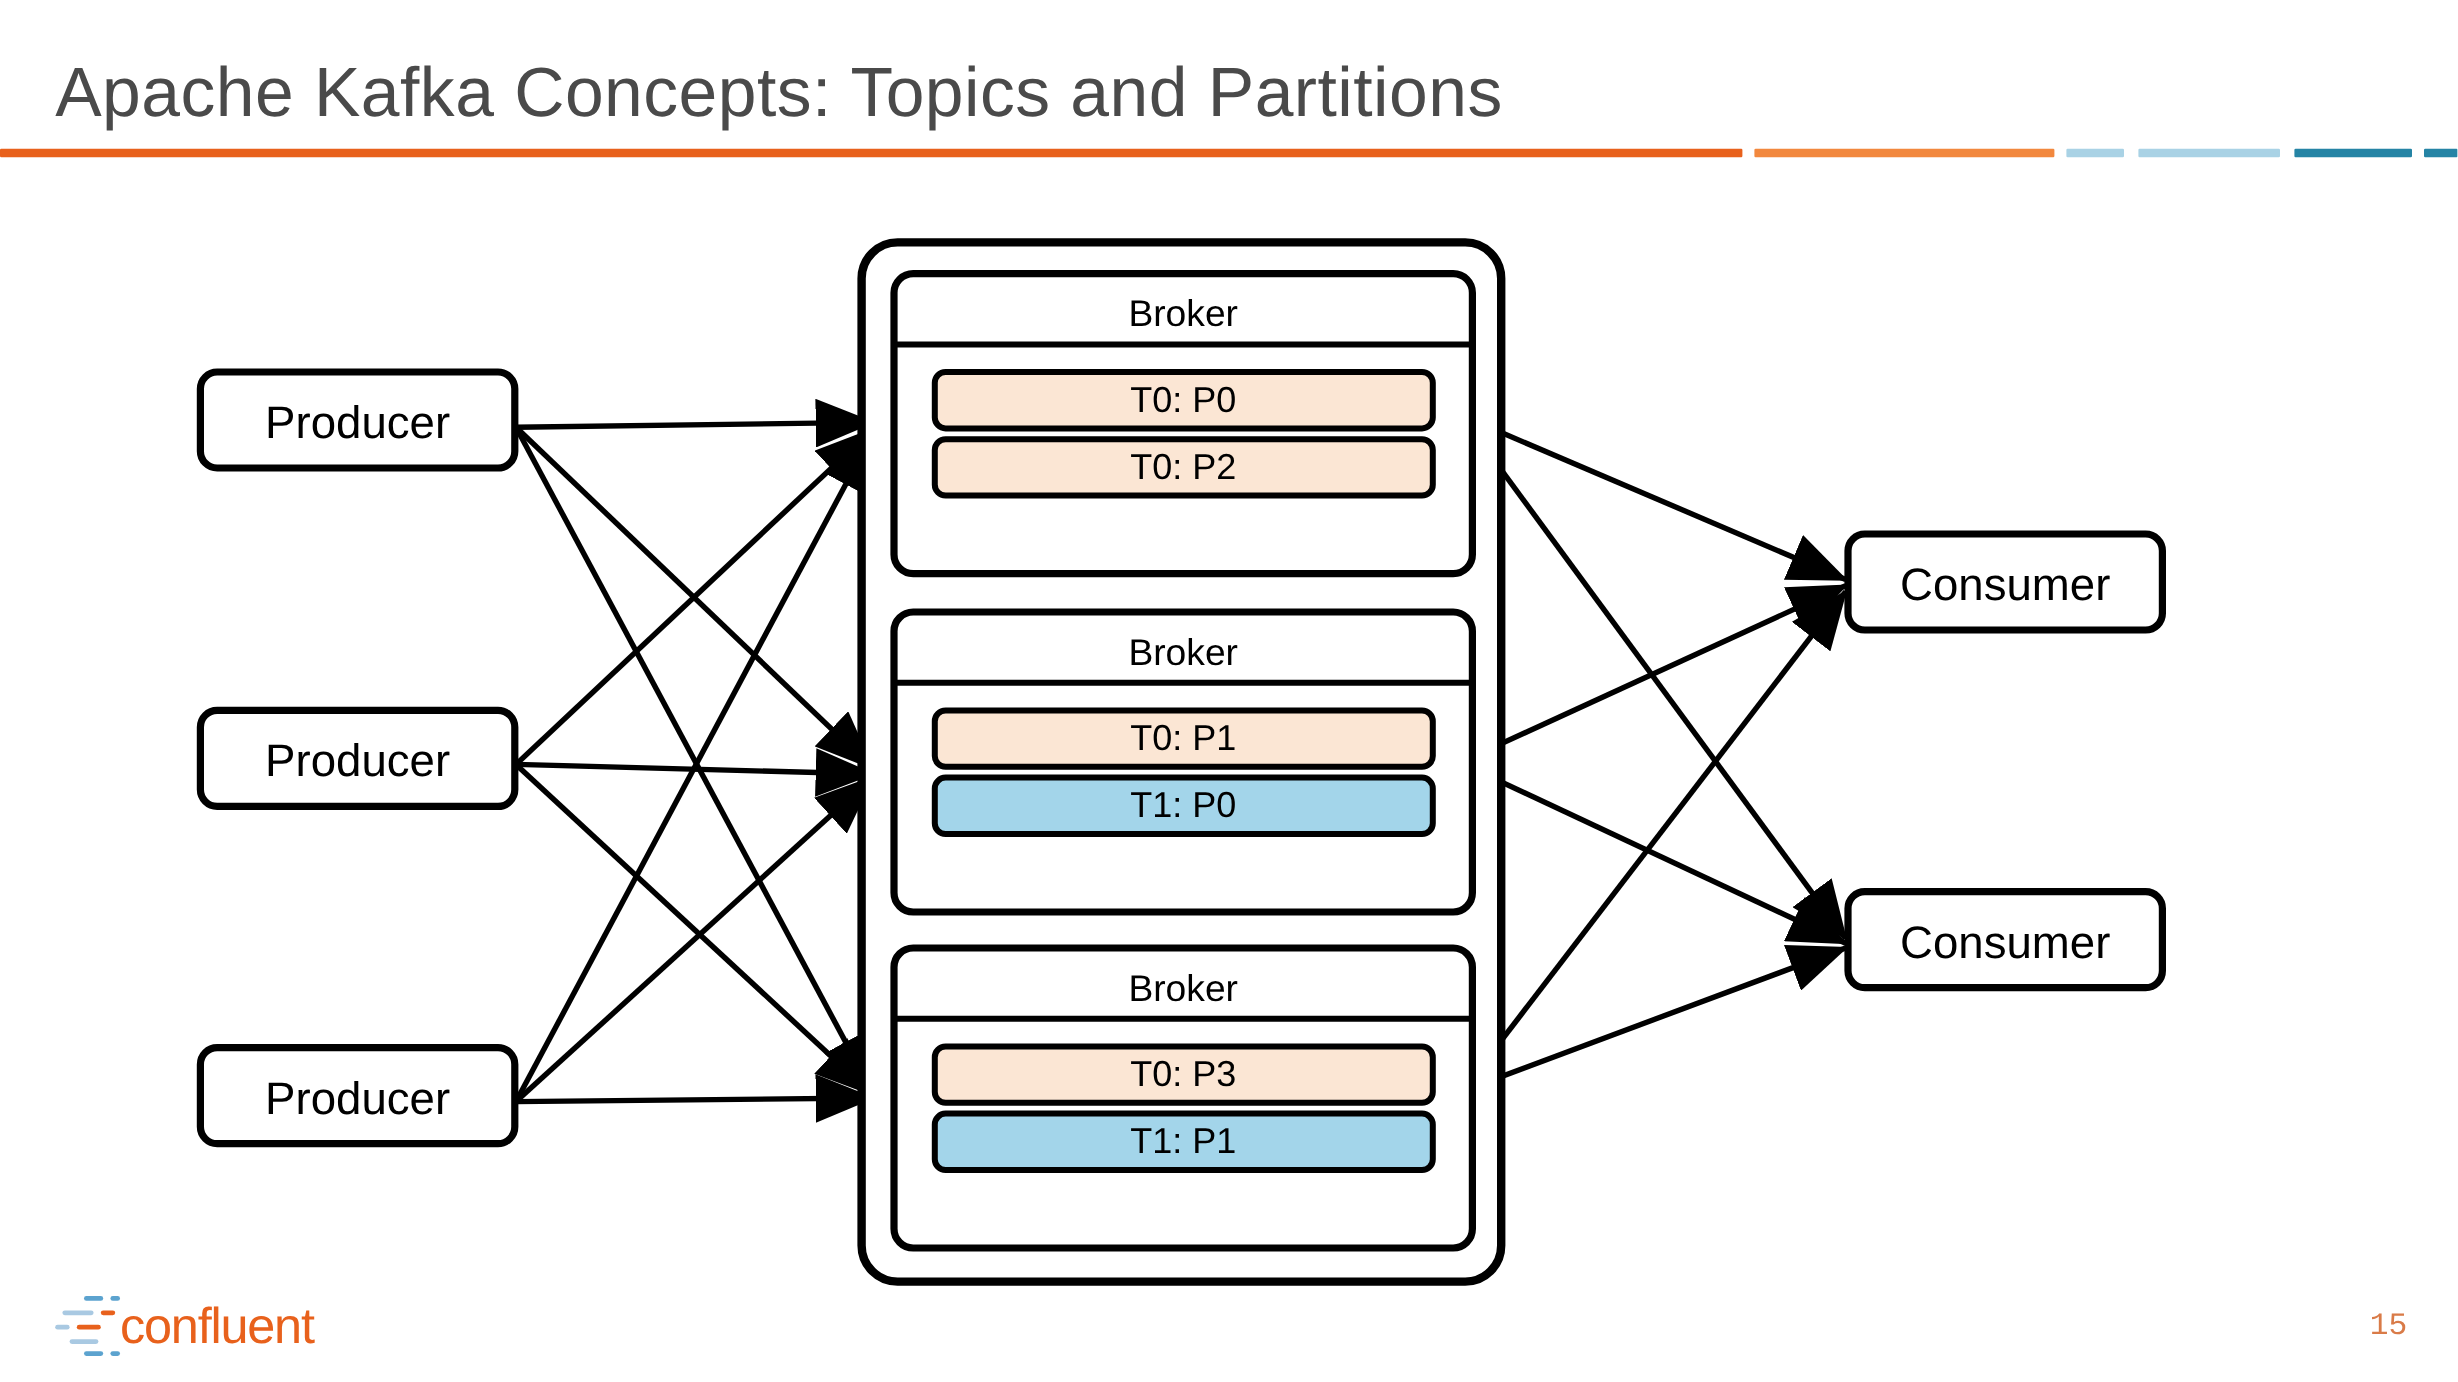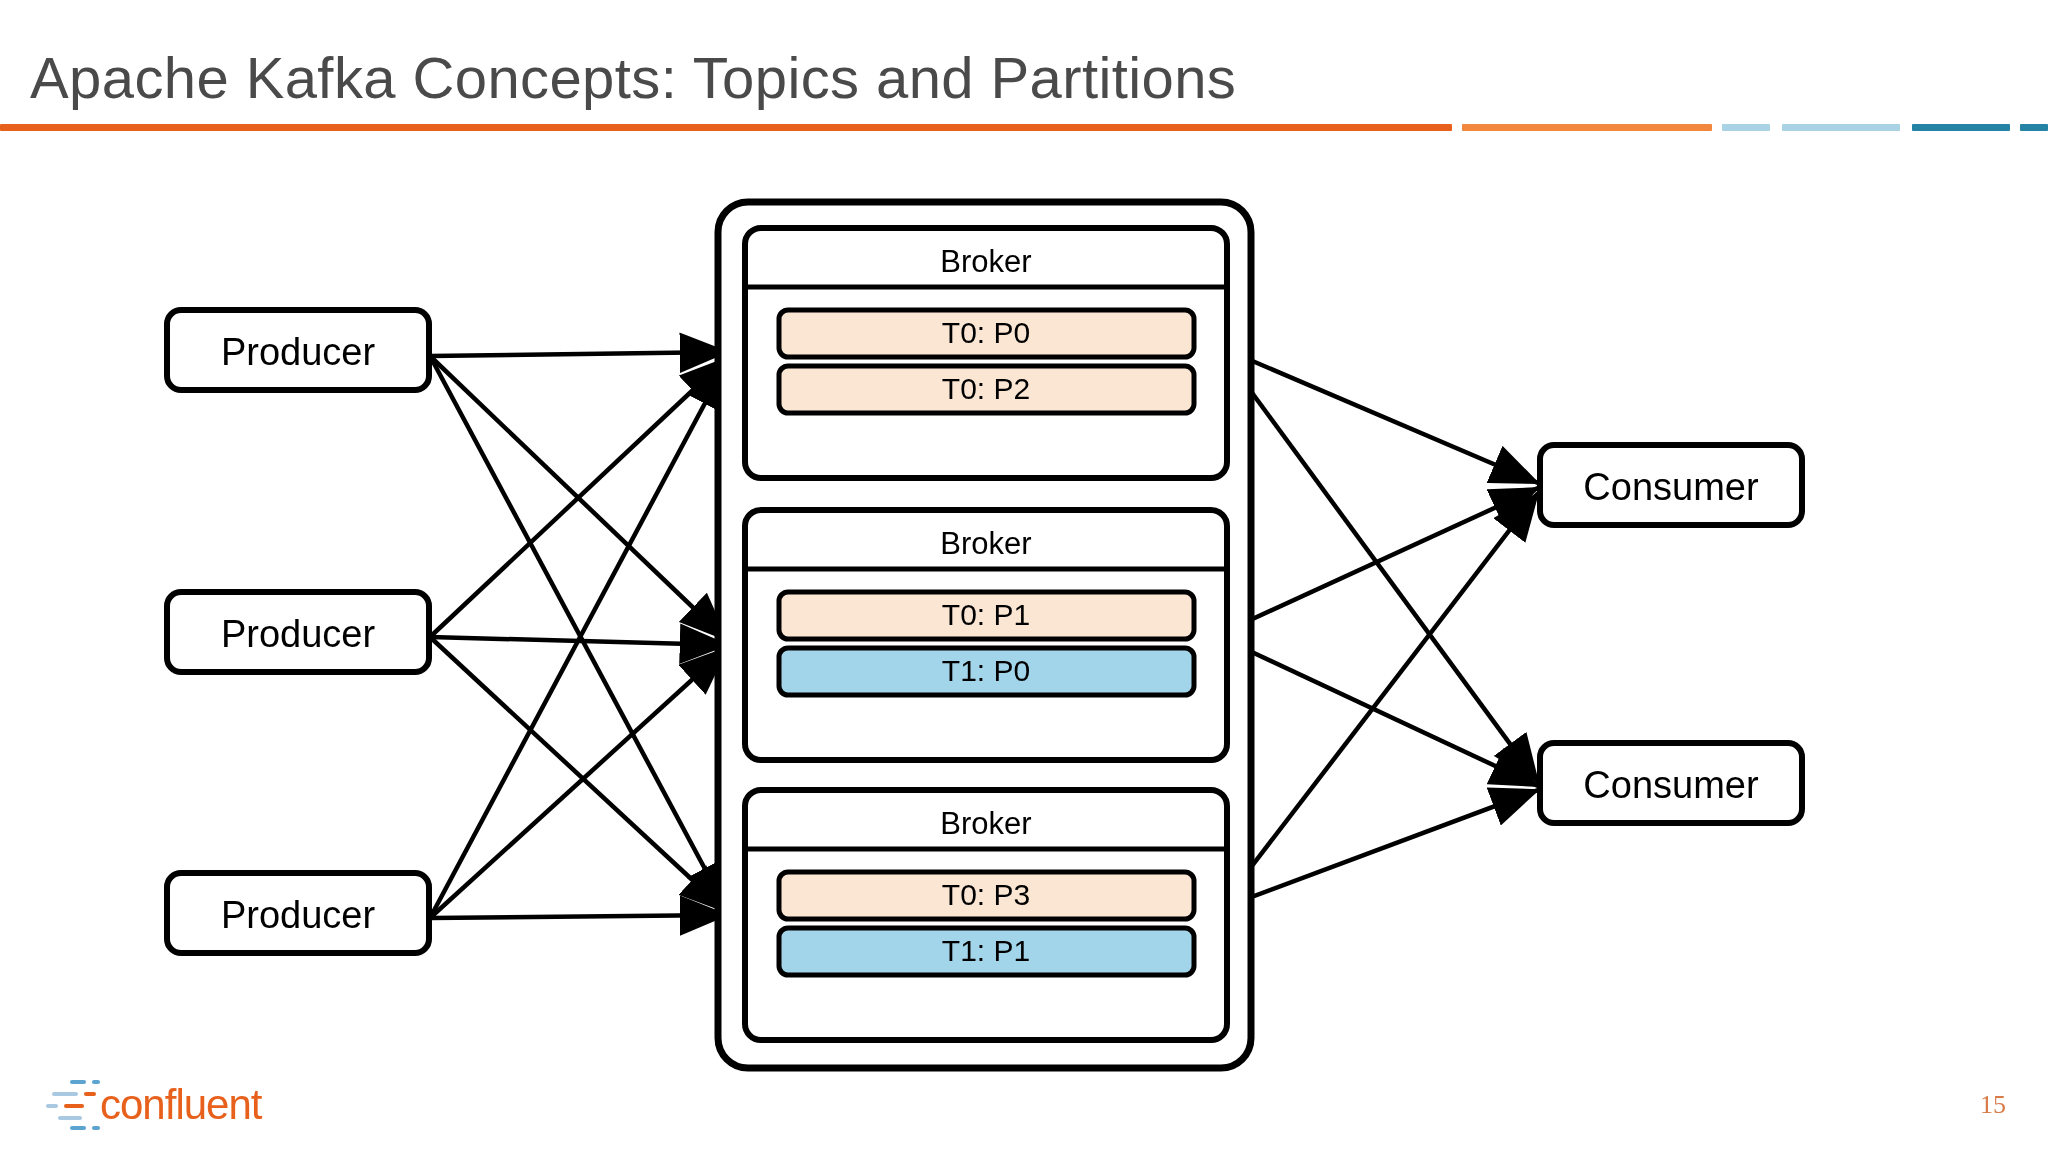--- a/index.html
+++ b/index.html
@@ -13,21 +13,21 @@
   .slide {
     position: relative;
     width: 2048px;
     height: 1152px;
     background: #ffffff;
   }
 
   
   .title {
     position: absolute;
-    left: 30px;
+    left: 46px;
     top: 44px;
     font-size: 58px;
     font-weight: 400;
     color: #4a4a4a;
     letter-spacing: 0.4px;
     white-space: nowrap;
     font-family: "Liberation Sans", sans-serif;
   }
 
   
@@ -54,21 +54,21 @@
     top: 1075px;
     width: 270px;
     height: 60px;
   }
   .pagenum {
     position: absolute;
     right: 42px;
     top: 1090px;
     font-size: 26px;
     color: #d97b48;
-    font-family: Liberation Serif, serif;
+    font-family: Liberation Mono, monospace;
   }
 </style>
 </head>
 <body>
 
 <div class="slide">
 
   <div class="title">Apache Kafka Concepts: Topics and Partitions</div>
 
   <div>

